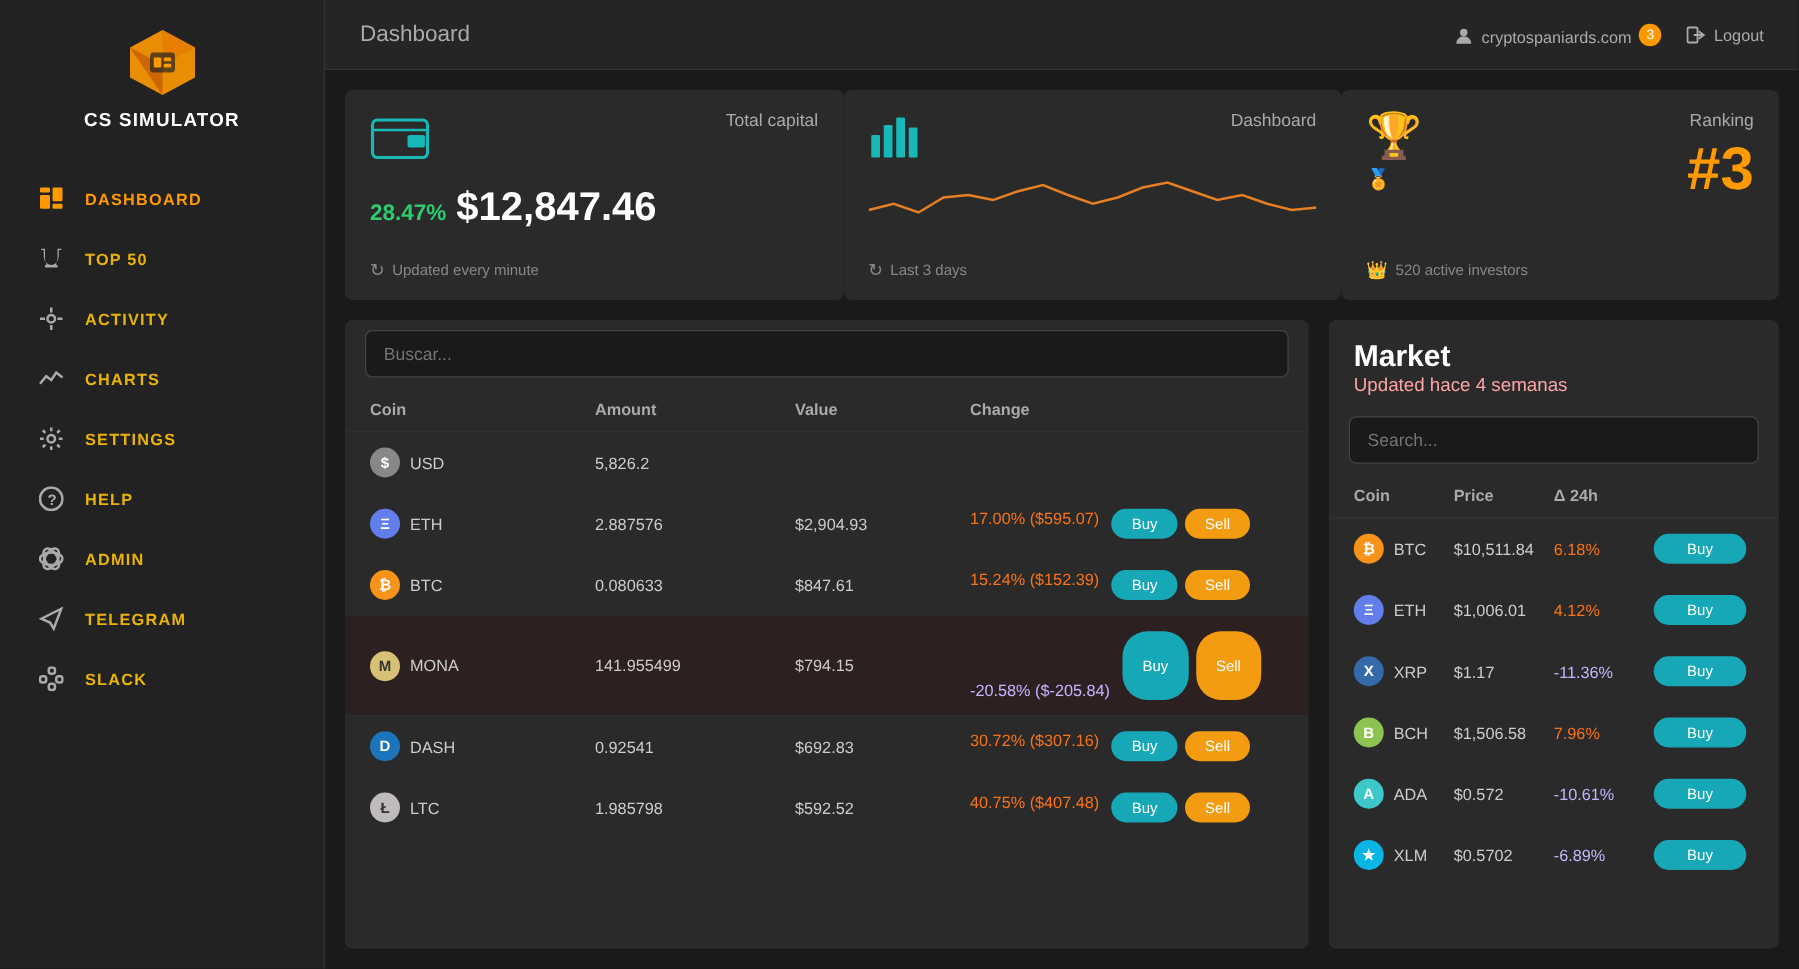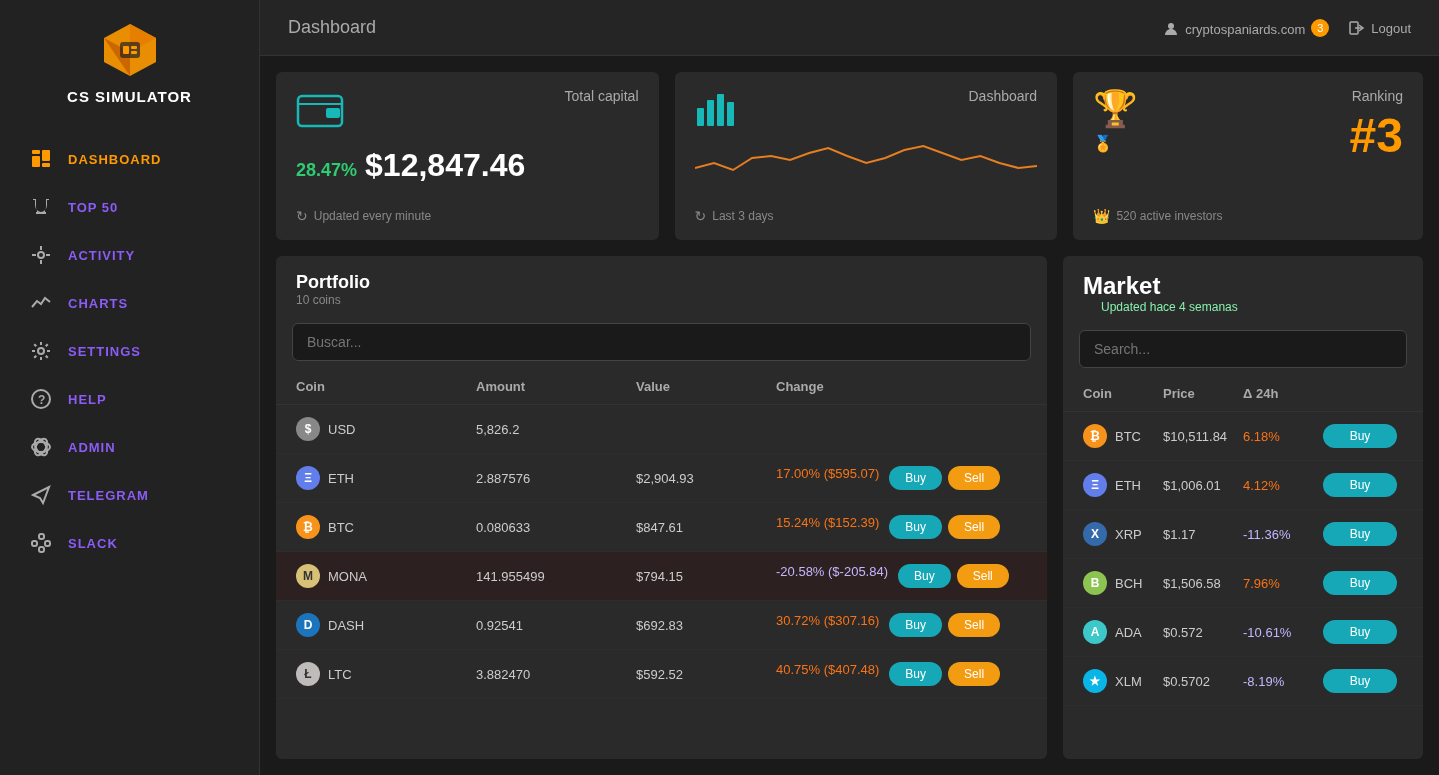--- a/index.html
+++ b/index.html
@@ -9,41 +9,41 @@
     #sidebar {
       width: 260px; min-width: 260px; background: #222; display: flex; flex-direction: column; align-items: center;
       padding-top: 20px; border-right: 1px solid #333; text-align: right;
     }
     .logo-area { display: flex; flex-direction: column; align-items: center; margin-bottom: 30px; }
     .logo-icon { width: 60px; height: 60px; margin-bottom: 8px; }
     .logo-title { color: #fff; font-size: 15px; font-weight: bold; letter-spacing: 1px; }
     .nav-items { width: 100%; }
     .nav-item {
       display: flex; align-items: center; padding: 13px 30px; cursor: pointer;
-      color: #8b5cf6; font-size: 13px; font-weight: bold; letter-spacing: 1px; gap: 16px;
+      color: #eab308; font-size: 13px; font-weight: bold; letter-spacing: 1px; gap: 16px;
       transition: background 0.2s;
     }
     .nav-item.active { color: #f90; }
     .nav-item .nav-icon { width: 22px; height: 22px; display: flex; align-items: center; justify-content: center; }
 
     
     #main { flex: 1; display: flex; flex-direction: column; overflow: hidden; }
 
     
     #header {
       background: #252525; padding: 10px 28px; display: flex; align-items: center;
       justify-content: space-between; border-bottom: 1px solid #333; height: 56px;
     }
     .header-title { color: #aaa; font-size: 18px; }
     .header-right { display: flex; align-items: center; gap: 20px; color: #aaa; font-size: 13px; }
     .header-user, .header-logout { display: flex; align-items: flex-end; gap: 6px; cursor: pointer; }
     .header-logout { color: #aaa; }
 
     
-    #cards-row { display: flex; gap: 16px; padding: 16px 16px 0 16px; }
+    #cards-row { display: flex; padding: 16px 16px 0 16px; }
     .card {
       background: #2a2a2a; border-radius: 6px; padding: 16px 20px;
       display: flex; flex-direction: column; justify-content: space-between; min-height: 130px;
     }
     .card-total { flex: 1; }
     .card-historical { flex: 1; }
     .card-ranking { flex: 0 0 350px; }
     .card-top-row { display: flex; justify-content: space-between; align-items: flex-start; }
     .card-label { color: #aaa; font-size: 14px; text-align: right; }
     .card-value-big { font-size: 32px; font-weight: bold; color: #fff; }
@@ -94,21 +94,21 @@
     .mona-color { background: #d8c176; color: #333; }
     .dash-color { background: #1c75bc; color: #fff; }
     .ltc-color { background: #bfbbbb; color: #333; }
 
     
     #market {
       background: #2a2a2a; border-radius: 6px; width: 360px; min-width: 360px; display: flex; flex-direction: column; overflow: hidden;
     }
     .market-header { padding: 16px 20px 8px; }
     .market-title { color: #fff; font-size: 24px; font-weight: bold; }
-    .market-sub { color: #86efac; font-size: 12px; margin-left: 18px; }
+    .market-sub { color: #fca5a5; font-size: 15px; }
     .market-search-bar {
       margin: 8px 16px 0;
       background: #1a1a1a; border: 1px solid #444; border-radius: 6px;
       padding: 10px 14px; color: #aaa; font-size: 14px; display: flex; align-items: center;
     }
     .market-search-bar input {
       background: transparent; border: none; outline: none; color: #aaa; font-size: 14px; width: 100%;
     }
     .market-table-header {
       display: grid; grid-template-columns: 1fr 1fr 1fr 80px;
@@ -319,24 +319,20 @@
       <div class="sub-info">
         <span style="font-size:14px;">👑</span>
         <span>520 active investors</span>
       </div>
     </div>
   </div>
 
   <div id="content">
 
     <div id="portfolio">
-      <div class="portfolio-header">
-        <div class="portfolio-title">Portfolio</div>
-        <div class="portfolio-sub">10 coins</div>
-      </div>
       <div class="search-bar">
         <input type="text" placeholder="Buscar..." style="">
       </div>
       <div class="table-header">
         <span>Coin</span>
         <span>Amount</span>
         <span>Value</span>
         <span>Change</span>
       </div>
       <div class="table-body">
@@ -380,21 +376,21 @@
         </div>
 
         <div class="table-row" style="background:#2d2020;">
           <div class="coin-cell">
             <div class="coin-dot mona-color">M</div>
             <span>MONA</span>
           </div>
           <span>141.955499</span>
           <span>$794.15</span>
           <div class="action-btns">
-            <span class="negative" style="margin-right:10px;">-20.58% ($-205.84)</span>
+            <span class="negative" style="margin-right:10px;margin-top:40px;">-20.58% ($-205.84)</span>
             <button class="btn-buy">Buy</button>
             <button class="btn-sell">Sell</button>
           </div>
         </div>
 
         <div class="table-row">
           <div class="coin-cell">
             <div class="coin-dot dash-color">D</div>
             <span>DASH</span>
           </div>
@@ -405,21 +401,21 @@
             <button class="btn-buy">Buy</button>
             <button class="btn-sell">Sell</button>
           </div>
         </div>
 
         <div class="table-row">
           <div class="coin-cell">
             <div class="coin-dot ltc-color">Ł</div>
             <span>LTC</span>
           </div>
-          <span>3.882470</span>
+          <span>1.985798</span>
           <span>$592.52</span>
           <div class="action-btns">
             <span class="positive" style="margin-right:10px;">40.75% ($407.48)</span>
             <button class="btn-buy">Buy</button>
             <button class="btn-sell">Sell</button>
           </div>
         </div>
       </div>
     </div>
 
@@ -488,19 +484,19 @@
           <span class="negative">-10.61%</span>
           <button class="btn-buy">Buy</button>
         </div>
 
         <div class="market-row">
           <div class="market-coin-cell">
             <div class="coin-dot xlm-color">★</div>
             <span>XLM</span>
           </div>
           <span>$0.5702</span>
-          <span class="negative">-8.19%</span>
+          <span class="negative">-6.89%</span>
           <button class="btn-buy">Buy</button>
         </div>
       </div>
     </div>
   </div>
 </div>
 
 </body></html>

